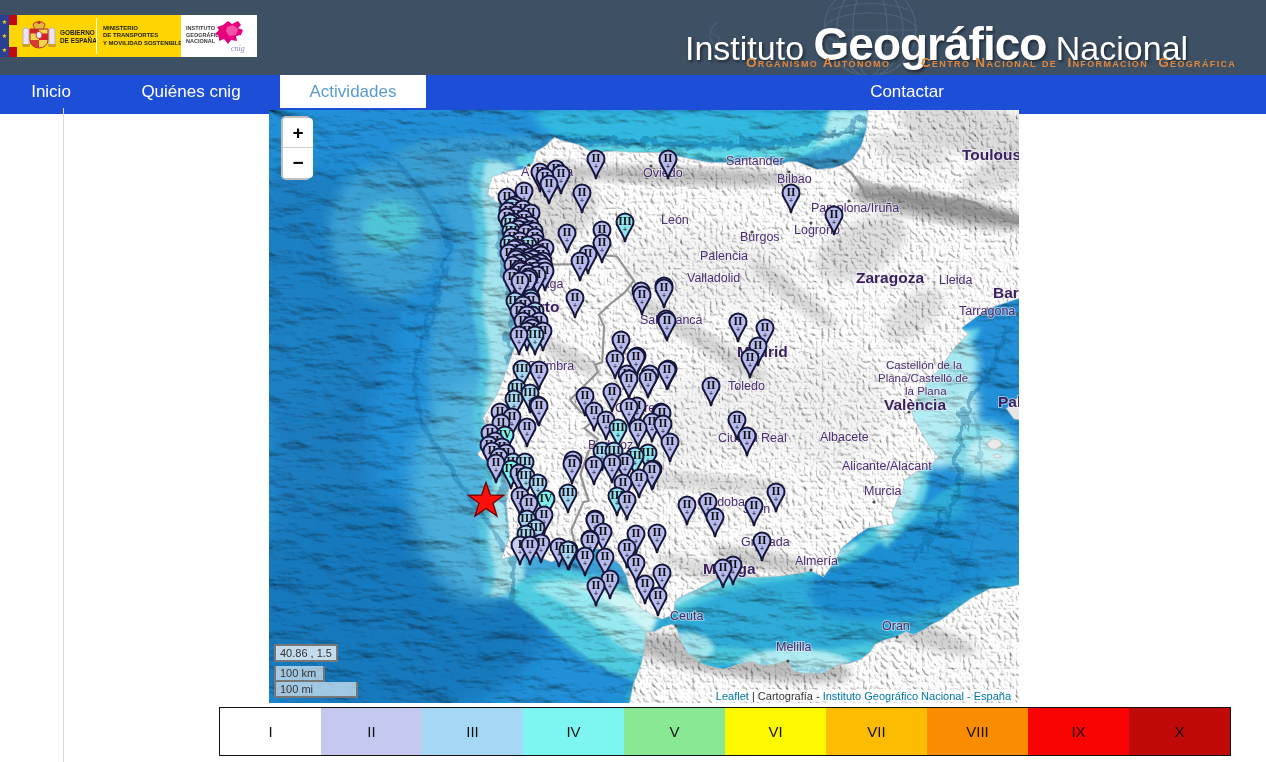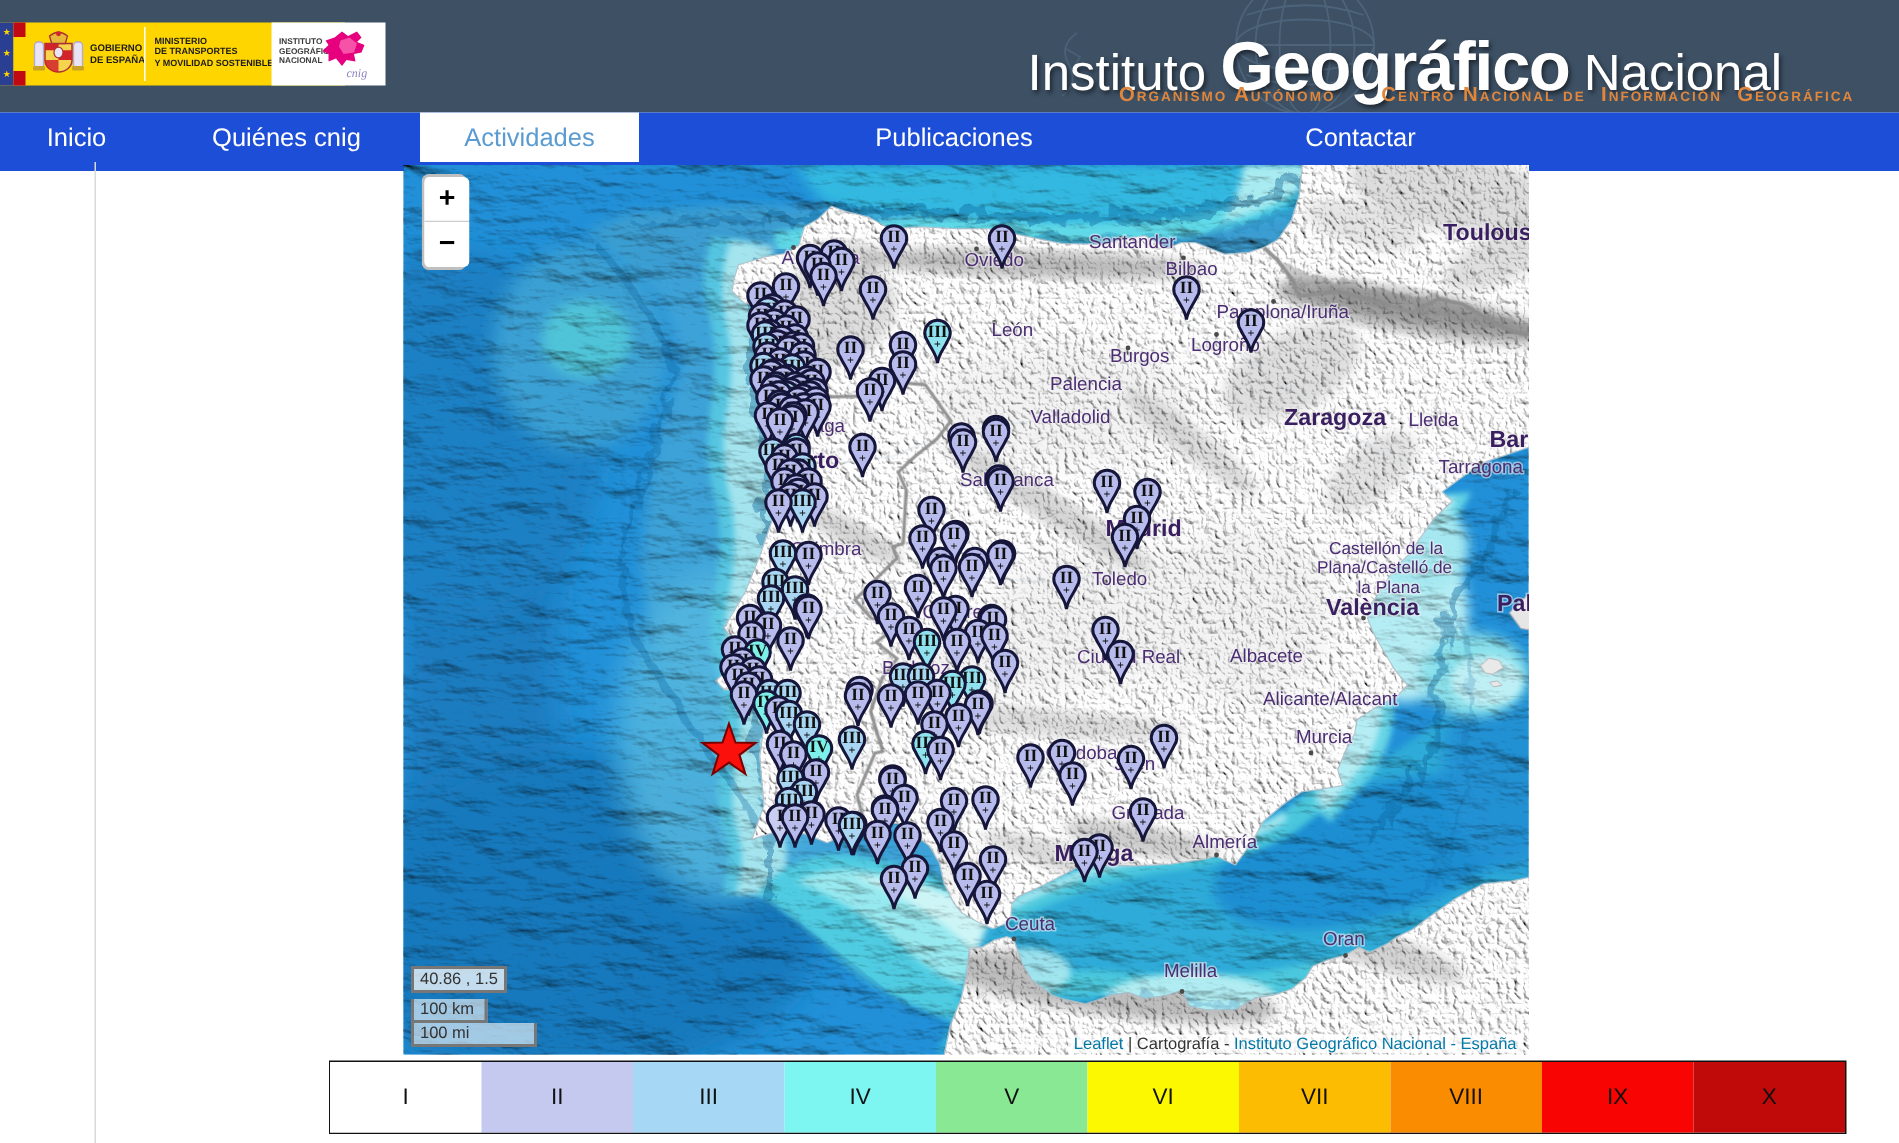--- a/index.html
+++ b/index.html
@@ -58,21 +58,20 @@
  </g>
 </svg>
 <div style="position:absolute;left:685px;top:17px;width:560px;color:#fff;white-space:nowrap;text-shadow:1.5px 2px 3px rgba(0,0,0,0.5)">
  <span style="font-size:34px;font-weight:300">Instituto </span><span style="font-size:46px;font-weight:bold;letter-spacing:-1px">Geográfico</span><span style="font-size:34px;font-weight:300"> Nacional</span>
 </div>
 <div style="position:absolute;left:746px;top:55px;color:#e0873c;font-size:13.5px;font-weight:bold;font-variant:small-caps;white-space:nowrap;letter-spacing:1.35px">Organismo Autónomo&nbsp;&nbsp;&nbsp;&nbsp;&nbsp;&nbsp;Centro Nacional de &nbsp;Información &nbsp;Geográfica</div>
 </div>
 <div id="nav">
     <div class="ni" style="left:-29px;width:160px">Inicio</div>
     <div class="ni" style="left:111px;width:160px">Quiénes cnig</div>
-    <div class="ni" style="left:556px;width:160px">Publicaciones</div>
     <div class="ni" style="left:827px;width:160px">Contactar</div>
     <div style="position:absolute;left:280px;top:0;width:146px;height:33px;background:#fff;color:#5a9bd1;font-size:17px;line-height:33px;text-align:center">Actividades</div>
   </div>
 <div id="vline"></div>
 <div id="map"><svg width="750" height="593" viewBox="0 0 750 593">
       <defs>
         <filter id="orel" x="-2%" y="-2%" width="104%" height="104%">
 <feTurbulence type="fractalNoise" baseFrequency="0.02 0.055" numOctaves="5" seed="7" result="t"></feTurbulence>
 <feDiffuseLighting in="t" surfaceScale="5" diffuseConstant="1.35" lighting-color="#ffffff">
 <feDistantLight azimuth="315" elevation="45"></feDistantLight>

